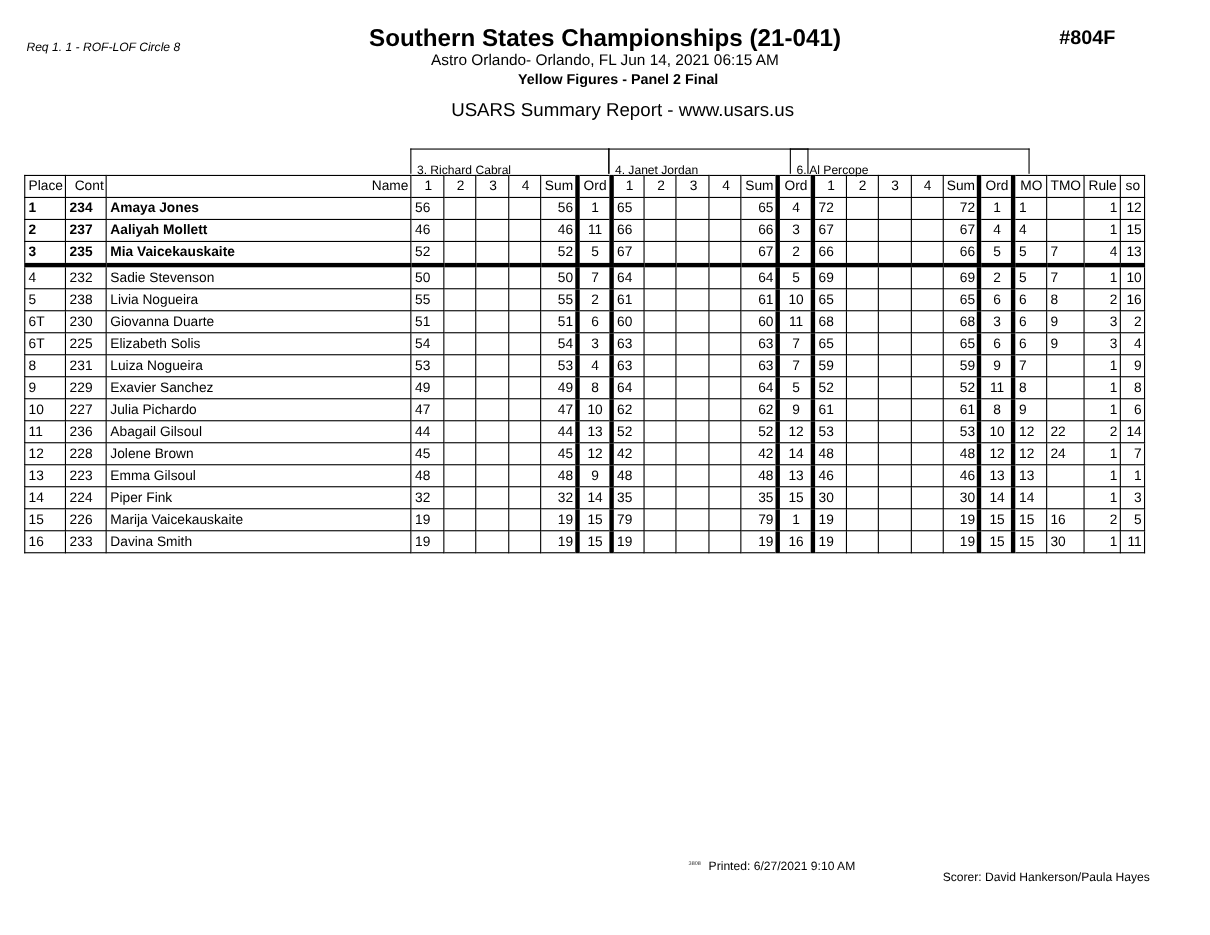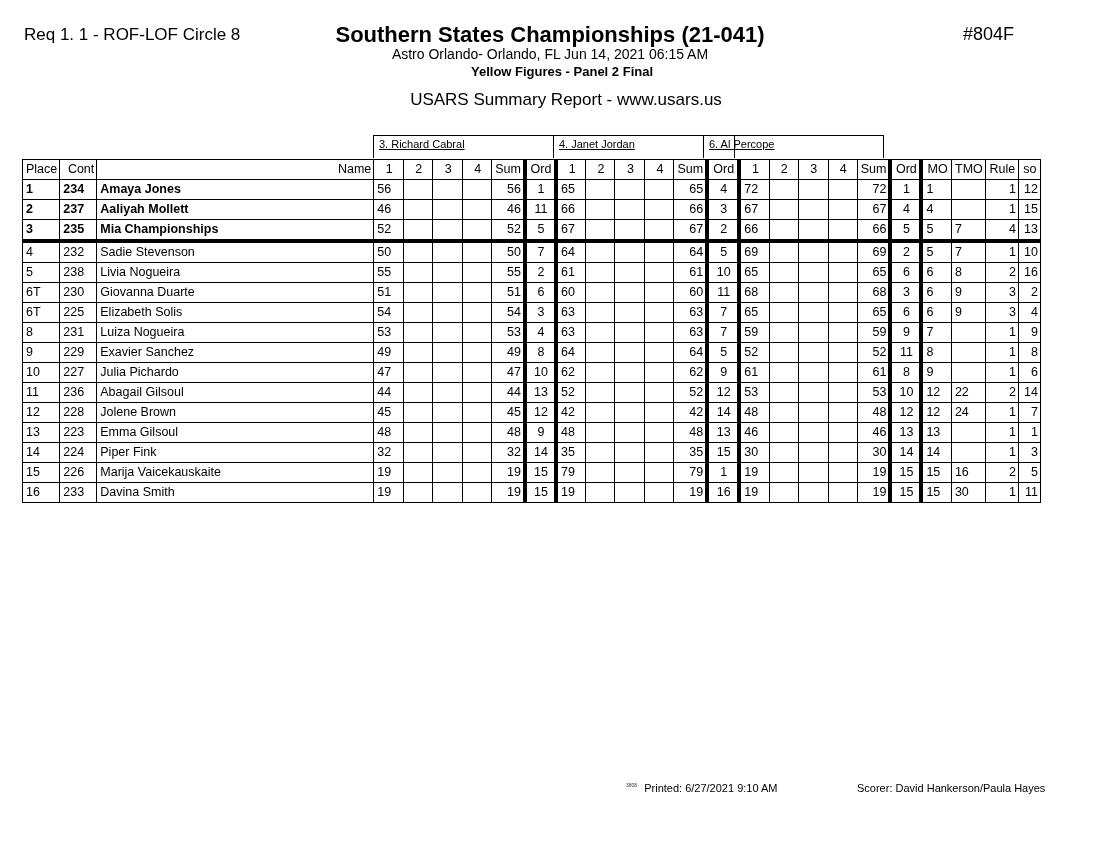--- a/index.html
+++ b/index.html
@@ -1,25 +1,25 @@
 <!DOCTYPE html>
 <html><head>
 <meta charset="utf-8">
 <style>
   html, body { margin:0; padding:0; background:#ffffff; }
   body { width:1100px; height:850px; position:relative; overflow:hidden; font-family:"Liberation Sans", sans-serif; color:#000; }
   .abs { position:absolute; }
-  .req { left:24px; top:25px; font-size:17px; }
+  .req { left:24px; top:37px; font-size:11px;font-style:italic; }
   .title { left:0; width:1100px; text-align:center; }
   .t1 { top:22px; font-size:22px; font-weight:bold; left:-0px; }
   .t2 { top:46px; font-size:14px; }
   .t3 { top:64px; font-size:13px; font-weight:bold;margin-left:12px; }
   .t4 { top:90px; font-size:17px;padding-left:16px; }
-  .badge { left:963px; top:24px; font-size:18px; font-weight:normal; }
-  .judgehdr { top:135px; height:23px; border:1px solid #000; border-bottom:none; font-size:11px; box-sizing:border-box; padding:2px 0 0 5px;text-decoration:underline; }
+  .badge { left:963px; top:24px; font-size:18px; font-weight:bold; }
+  .judgehdr { top:135px; height:23px; border:1px solid #000; border-bottom:none; font-size:11px; box-sizing:border-box; padding:13px 0 0 5px; }
   table.res { position:absolute; left:22px; top:159px; border-collapse:collapse; font-size:12.5px; table-layout:fixed; }
   table.res td, table.res th { border:1px solid #000; padding:0 2px 0 3px; height:19px; line-height:19px; white-space:nowrap; overflow:hidden; font-weight:normal; }
   table.res th { text-align:center; }
   table.res th.l { text-align:right; }
   td.c { text-align:left; }
   td.r { text-align:right; }
   td.ord { text-align:center; font-weight:bold; }
   .thickR { border-right:4px solid #000 !important; }
   tr.top3 td.pl, tr.top3 td.ct, tr.top3 td.nm { font-weight:bold; }
   tr.sep td { border-bottom:4px solid #000 !important; }
@@ -31,21 +31,21 @@
 
 <div class="abs req">Req  1.  1 - ROF-LOF Circle 8</div>
 <div class="abs title t1">Southern States Championships (21-041)</div>
 <div class="abs title t2">Astro Orlando- Orlando, FL  Jun 14, 2021  06:15 AM</div>
 <div class="abs title t3">Yellow Figures - Panel 2 Final</div>
 <div class="abs title t4">USARS Summary Report - www.usars.us</div>
 <div class="abs badge">#804F</div>
 
 <div class="abs judgehdr" style="left:373px;width:181px;">3.  Richard Cabral</div>
 <div class="abs judgehdr" style="left:553px;width:182px;">4.  Janet Jordan</div>
-<div class="abs judgehdr" style="left:703px;width:181px;">6.  Al Percope</div>
+<div class="abs judgehdr" style="left:718px;width:218px;">6.  Al Percope</div>
 
 <table class="res">
   <colgroup>
     <col style="width:37px">
       <col style="width:37px">
       <col style="width:277px">
     <col style="width:30px">
       <col style="width:29px">
       <col style="width:30px">
       <col style="width:29px">
@@ -148,21 +148,21 @@
         <td class="r thickR">67</td>
         <td class="ord thickR">4</td>
         <td class="c">4</td>
         <td class="c"></td>
         <td class="r">1</td>
         <td class="r">15</td>
       </tr>
       <tr class="top3 sep">
         <td class="pl">3</td>
         <td class="ct c">235</td>
-        <td class="nm">Mia Championships</td>
+        <td class="nm">Mia Vaicekauskaite</td>
         <td>52</td>
         <td></td>
         <td></td>
         <td></td>
         <td class="r thickR">52</td>
         <td class="ord thickR">5</td>
         <td>67</td>
         <td></td>
         <td></td>
         <td></td>
@@ -530,13 +530,13 @@
         <td class="r">1</td>
         <td class="r">11</td>
       </tr>
     </tbody>
 </table>
 
 <div class="abs footer" style="left:626px;">
   <span class="tiny">3808</span>
   <span style="margin-left:4px;">Printed:  6/27/2021  9:10 AM</span>
 </div>
-<div class="abs footer" style="left:857px;">Scorer:   David Hankerson/Paula Hayes</div>
+<div class="abs footer" style="left:857px;margin-top:10px;">Scorer:   David Hankerson/Paula Hayes</div>
 
 </body></html>

